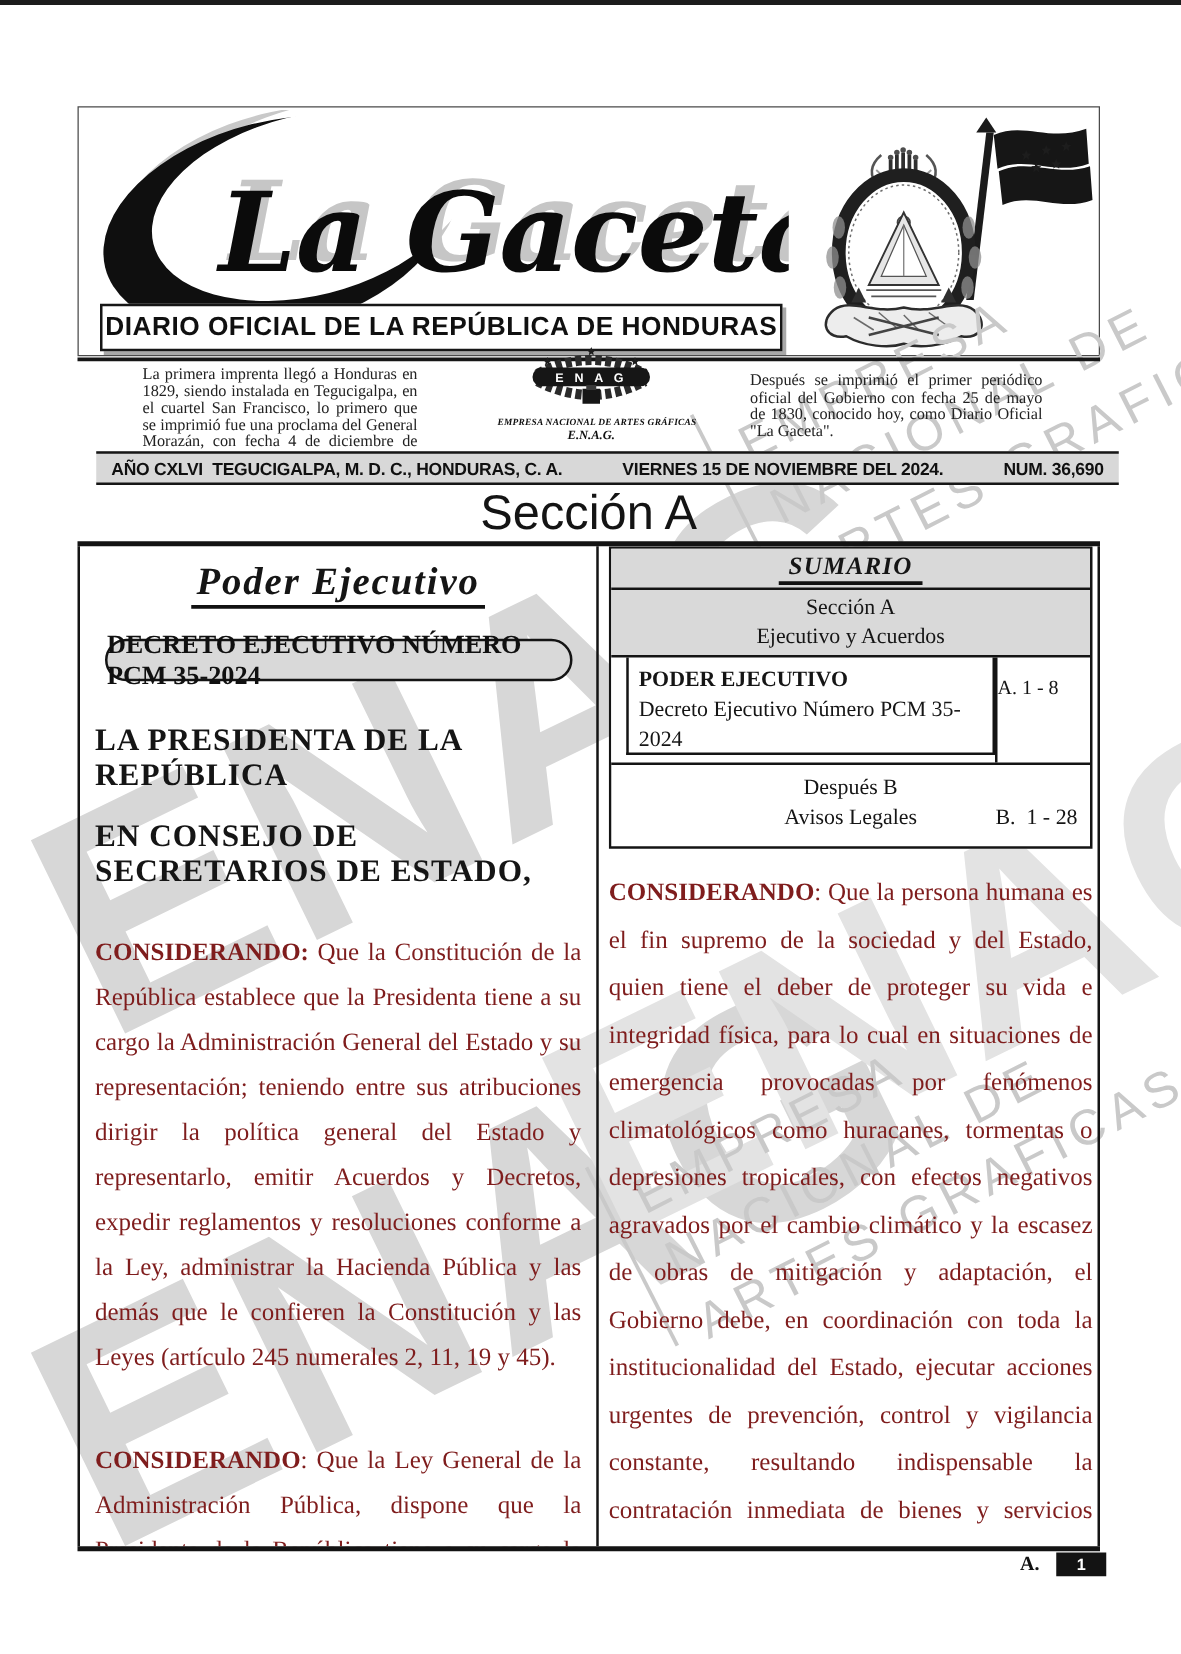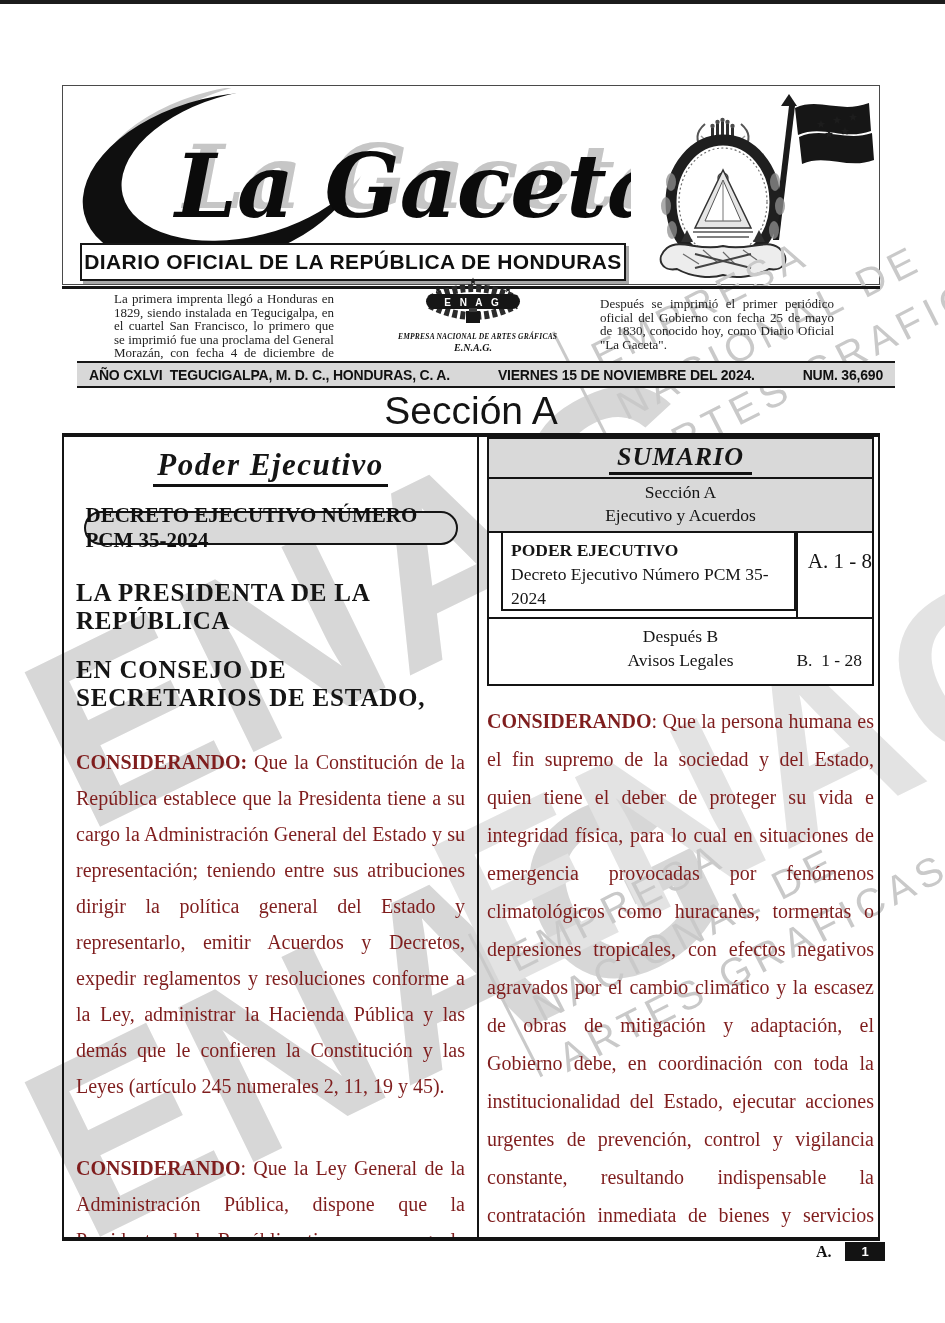--- a/index.html
+++ b/index.html
@@ -72,30 +72,30 @@
   .subhead.second{margin-top:21px;}
   .para{text-align:justify;font-size:20px;color:#7f1d1d;}
   .col-left .para{line-height:36px;margin-top:32px;}
   .col-left .para.second{margin-top:46px;}
   .col-right .para{line-height:38px;margin-top:16px;}
   .para .lead{font-weight:bold;}
 
   
   .sumario{border:2px solid #141414;background:#fff;}
   .sum-title{background:#d9d9d9;text-align:center;padding:3px 0 5px;}
-  .sum-title span{font-size:26px;font-weight:bold;font-style:italic;letter-spacing:1px;
+  .sum-title span{font-size:20px;font-weight:bold;font-style:italic;letter-spacing:1px;
                   border-bottom:3px solid #111;padding:0 8px 1px;}
   .sum-seca{background:#d9d9d9;border-top:2px solid #141414;text-align:center;font-size:17.5px;
             line-height:23px;padding:2px 0 4px;}
   .sum-entry{border-top:2px solid #141414;display:flex;height:84px;background:#fff;}
   .sum-entry .spacer{width:12px;}
   .sum-entry .ebox{flex:1;border:2px solid #141414;border-top:none;height:78px;box-sizing:border-box;
                    padding:5px 8px 0;font-size:17.5px;line-height:24px;}
   .sum-entry .ebox .etitle{font-weight:bold;}
-  .sum-entry .pages{width:76px;border-left:2px solid #141414;text-align:right;font-size:21px;
+  .sum-entry .pages{width:76px;border-left:2px solid #141414;text-align:left;font-size:16px;
                     padding-top:16px;box-sizing:border-box;}
   .sum-secb{border-top:2px solid #141414;padding:5px 8px 12px;font-size:17.5px;line-height:24px;
             text-align:center;position:relative;}
   .sum-secb .bpages{position:absolute;right:10px;top:29px;white-space:pre;}
 
   
   .bottom-rule{position:absolute;left:62px;top:1237px;width:818px;height:4px;background:#131313;}
   .footer-label{position:absolute;left:816px;top:1243px;font-weight:bold;font-size:16px;color:#111;}
   .page-badge{position:absolute;left:845px;top:1242px;width:40px;height:19px;background:#131313;
               color:#fff;font-family:"Liberation Sans",sans-serif;font-weight:bold;font-size:13px;

